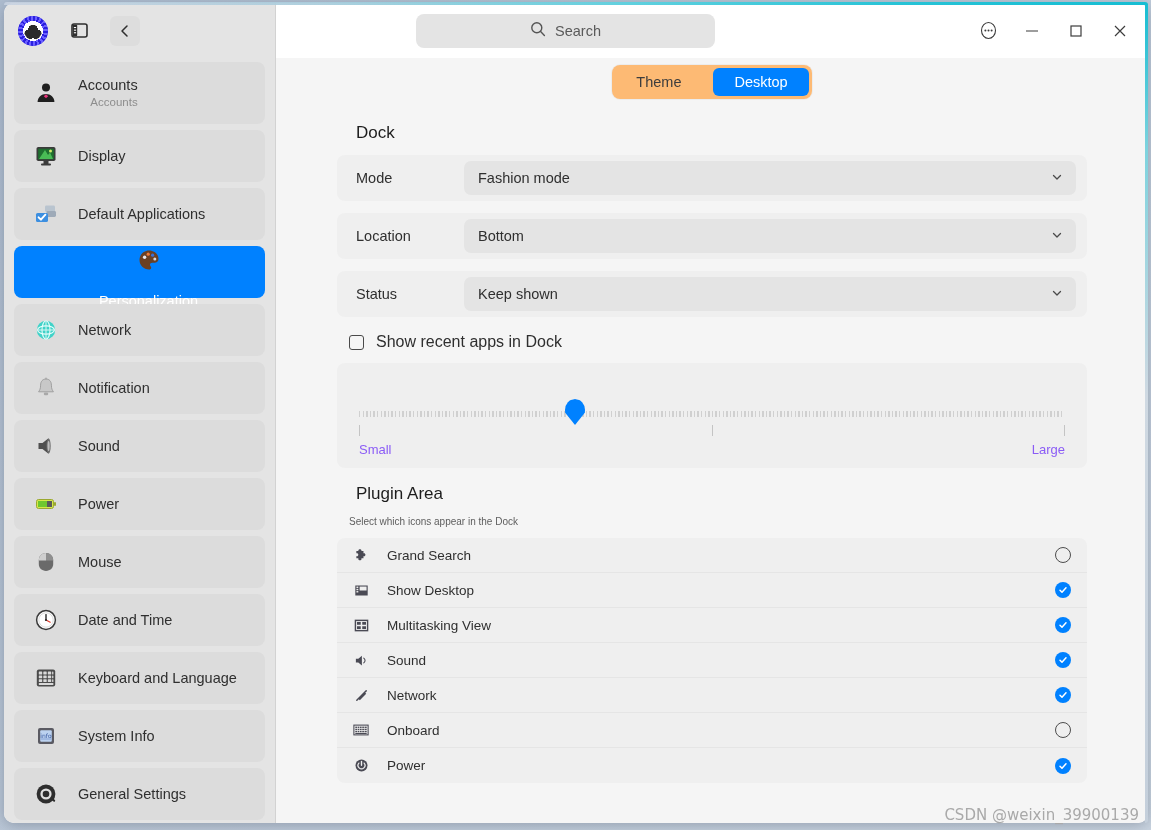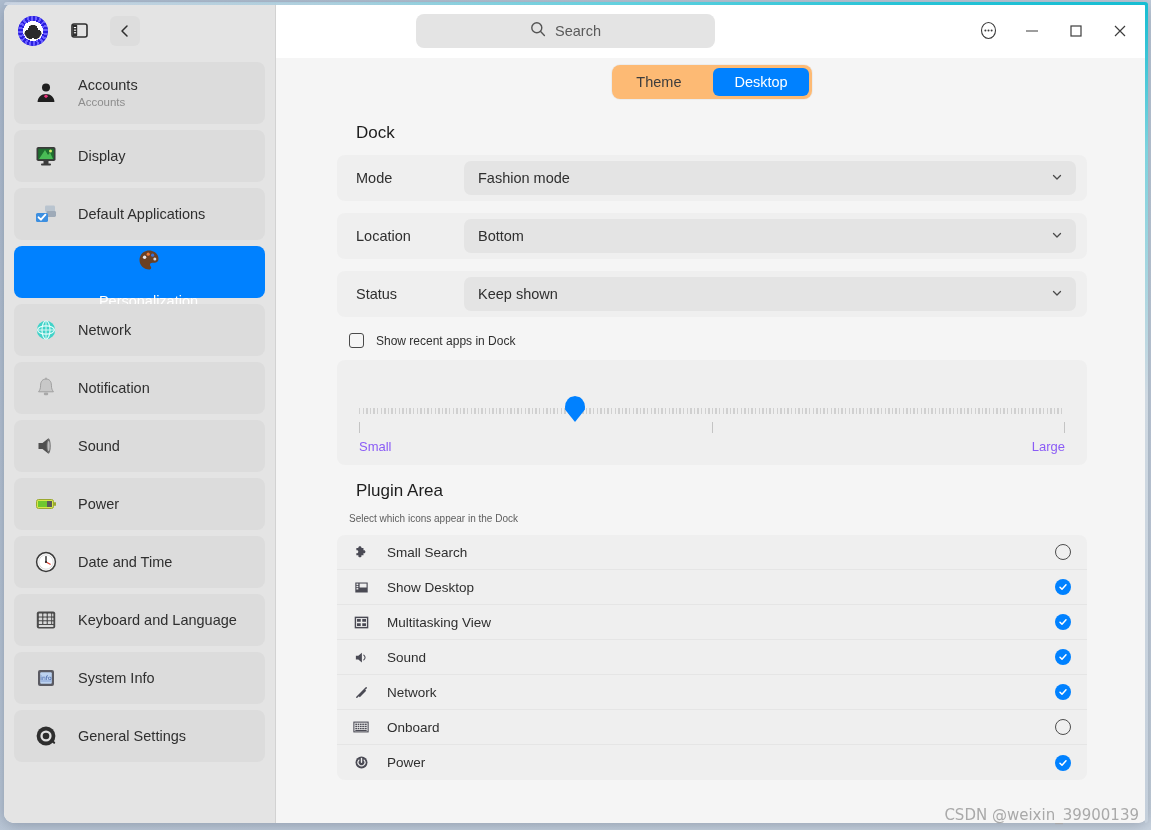--- a/index.html
+++ b/index.html
@@ -79,21 +79,21 @@
   .icon-btn {
     width: 30px; height: 30px; border-radius: 6px;
     display: flex; align-items: center; justify-content: center;
     color: #2e2e2e; background: transparent; border: none; cursor: pointer;
   }
   .icon-btn.shaded { background: #dddddd; }
 
   #sidebar-list {
     flex: 1; overflow: hidden;
     padding: 4px 10px 10px 10px;
-    display: flex; flex-direction: column; gap: 6px;
+    display: flex; flex-direction: column; gap: 6px; text-align: right;
   }
   .nav-item {
     height: 52px; flex: 0 0 52px;
     border-radius: 8px;
     background: #dcdcdc;
     display: flex; align-items: center;
     padding: 0 0 0 18px; gap: 18px;
     cursor: pointer;
   }
   .nav-item.tall { height: 62px; flex: 0 0 62px; }
@@ -154,21 +154,21 @@
     flex: 1; height: 34px; background: #e4e4e4; border-radius: 7px;
     display: flex; align-items: center; padding: 0 12px 0 14px;
     font-size: 14.5px; color: #2f2f2f; cursor: pointer; position: relative; justify-content: flex-end;
   }
   .combo .val { flex: 1; }
 
   .check-row { display: flex; align-items: center; gap: 12px; margin: 16px 0 12px 12px; cursor: pointer; }
   .checkbox {
     width: 15px; height: 15px; border: 1.6px solid #4a4a4a; border-radius: 3px; background: #f5f5f5;
   }
-  .check-label { font-size: 12px; color: #2f2f2f; }
+  .check-label { font-size: 16px; color: #2f2f2f; }
 
   #slider-card {
     background: #efefef; border-radius: 8px; height: 105px;
     position: relative; margin-bottom: 6px;
   }
   #slider-track {
     position: absolute; left: 22px; right: 22px; top: 48px; height: 6px;
     background: repeating-linear-gradient(90deg, #d0d0d0 0 1.5px, transparent 1.5px 3.6px);
   }
   #slider-handle {
@@ -345,20 +345,32 @@
             <rect x="4" y="9" width="9" height="6" fill="#6ec72e"></rect>
             <rect x="13" y="9" width="5" height="6" fill="#5a5a5a"></rect>
             <rect x="20" y="10" width="2" height="4" rx="1" fill="#9aa830"></rect>
           </svg>
         </div>
         <div class="nav-text">
             <span class="nav-label">Power</span>
           </div>
       </div>
 
+      <div class="nav-item">
+        <div class="nav-ico">
+          <svg width="24" height="24" viewBox="0 0 24 24">
+            <path d="M12 3c-4.2 0-7.2 3.2-7.2 7.6v3.5C4.8 18 7.8 21 12 21s7.2-3 7.2-6.9v-3.5C19.2 6.2 16.2 3 12 3z" fill="#6a6a6a"></path>
+            <path d="M12 3c-4.2 0-7.2 3.2-7.2 7.6h7.2z" fill="#cfcfcf"></path>
+            <path d="M12 3v7.6h7.2C19.2 6.2 16.2 3 12 3z" fill="#8f8f8f"></path>
+          </svg>
+        </div>
+        <div class="nav-text">
+            <span class="nav-label">Mouse</span>
+          </div>
+      </div>
 
       <div class="nav-item">
         <div class="nav-ico">
           <svg width="24" height="24" viewBox="0 0 24 24">
             <circle cx="12" cy="12" r="9.4" fill="#ffffff" stroke="#3a3a3a" stroke-width="1.5"></circle>
             <circle cx="12" cy="12" r="7.2" fill="none" stroke="#d0d0d0" stroke-width=".8"></circle>
             <path d="M12 12V6.6" stroke="#2a2a2a" stroke-width="1.4" stroke-linecap="round"></path>
             <path d="M12 12l4.2 2.2" stroke="#e03a2a" stroke-width="1.2" stroke-linecap="round"></path>
             <circle cx="12" cy="12" r="1.1" fill="#2a2a2a"></circle>
           </svg>
@@ -531,21 +543,21 @@
       <div class="sub-desc">Select which icons appear in the Dock</div>
 
       <div id="plugin-list">
 
         <div class="plug-row">
           <span class="plug-ico">
             <svg width="15" height="15" viewBox="0 0 16 16" fill="currentColor">
               <path d="M6.3 1.2c1 0 1.7.6 1.7 1.4 0 .3-.1.5-.2.7h2.3v2.4c.2-.1.4-.2.7-.2.8 0 1.4.7 1.4 1.6s-.6 1.6-1.4 1.6c-.3 0-.5-.1-.7-.2v2.4H7.8c.1.2.2.4.2.7 0 .8-.7 1.4-1.7 1.4s-1.7-.6-1.7-1.4c0-.3.1-.5.2-.7H2.5V8.5c.2.1.4.2.7.2.8 0 1.4-.7 1.4-1.6S4 5.5 3.2 5.5c-.3 0-.5.1-.7.2V3.3h2.3c-.1-.2-.2-.4-.2-.7 0-.8.7-1.4 1.7-1.4z"></path>
             </svg>
           </span>
-          <span class="plug-label">Small Search</span>
+          <span class="plug-label">Grand Search</span>
           <span class="toggle-off"></span>
         </div>
 
         <div class="plug-row">
           <span class="plug-ico">
             <svg width="15" height="15" viewBox="0 0 16 16" fill="currentColor">
               <path d="M1.4 2.6h13.2v10.8H1.4z"></path>
               <rect x="2.6" y="3.8" width="2" height="1.5" fill="#efefef"></rect>
               <rect x="2.6" y="6.2" width="2" height="1.5" fill="#efefef"></rect>
               <rect x="2.6" y="8.6" width="2" height="1.5" fill="#efefef"></rect>

